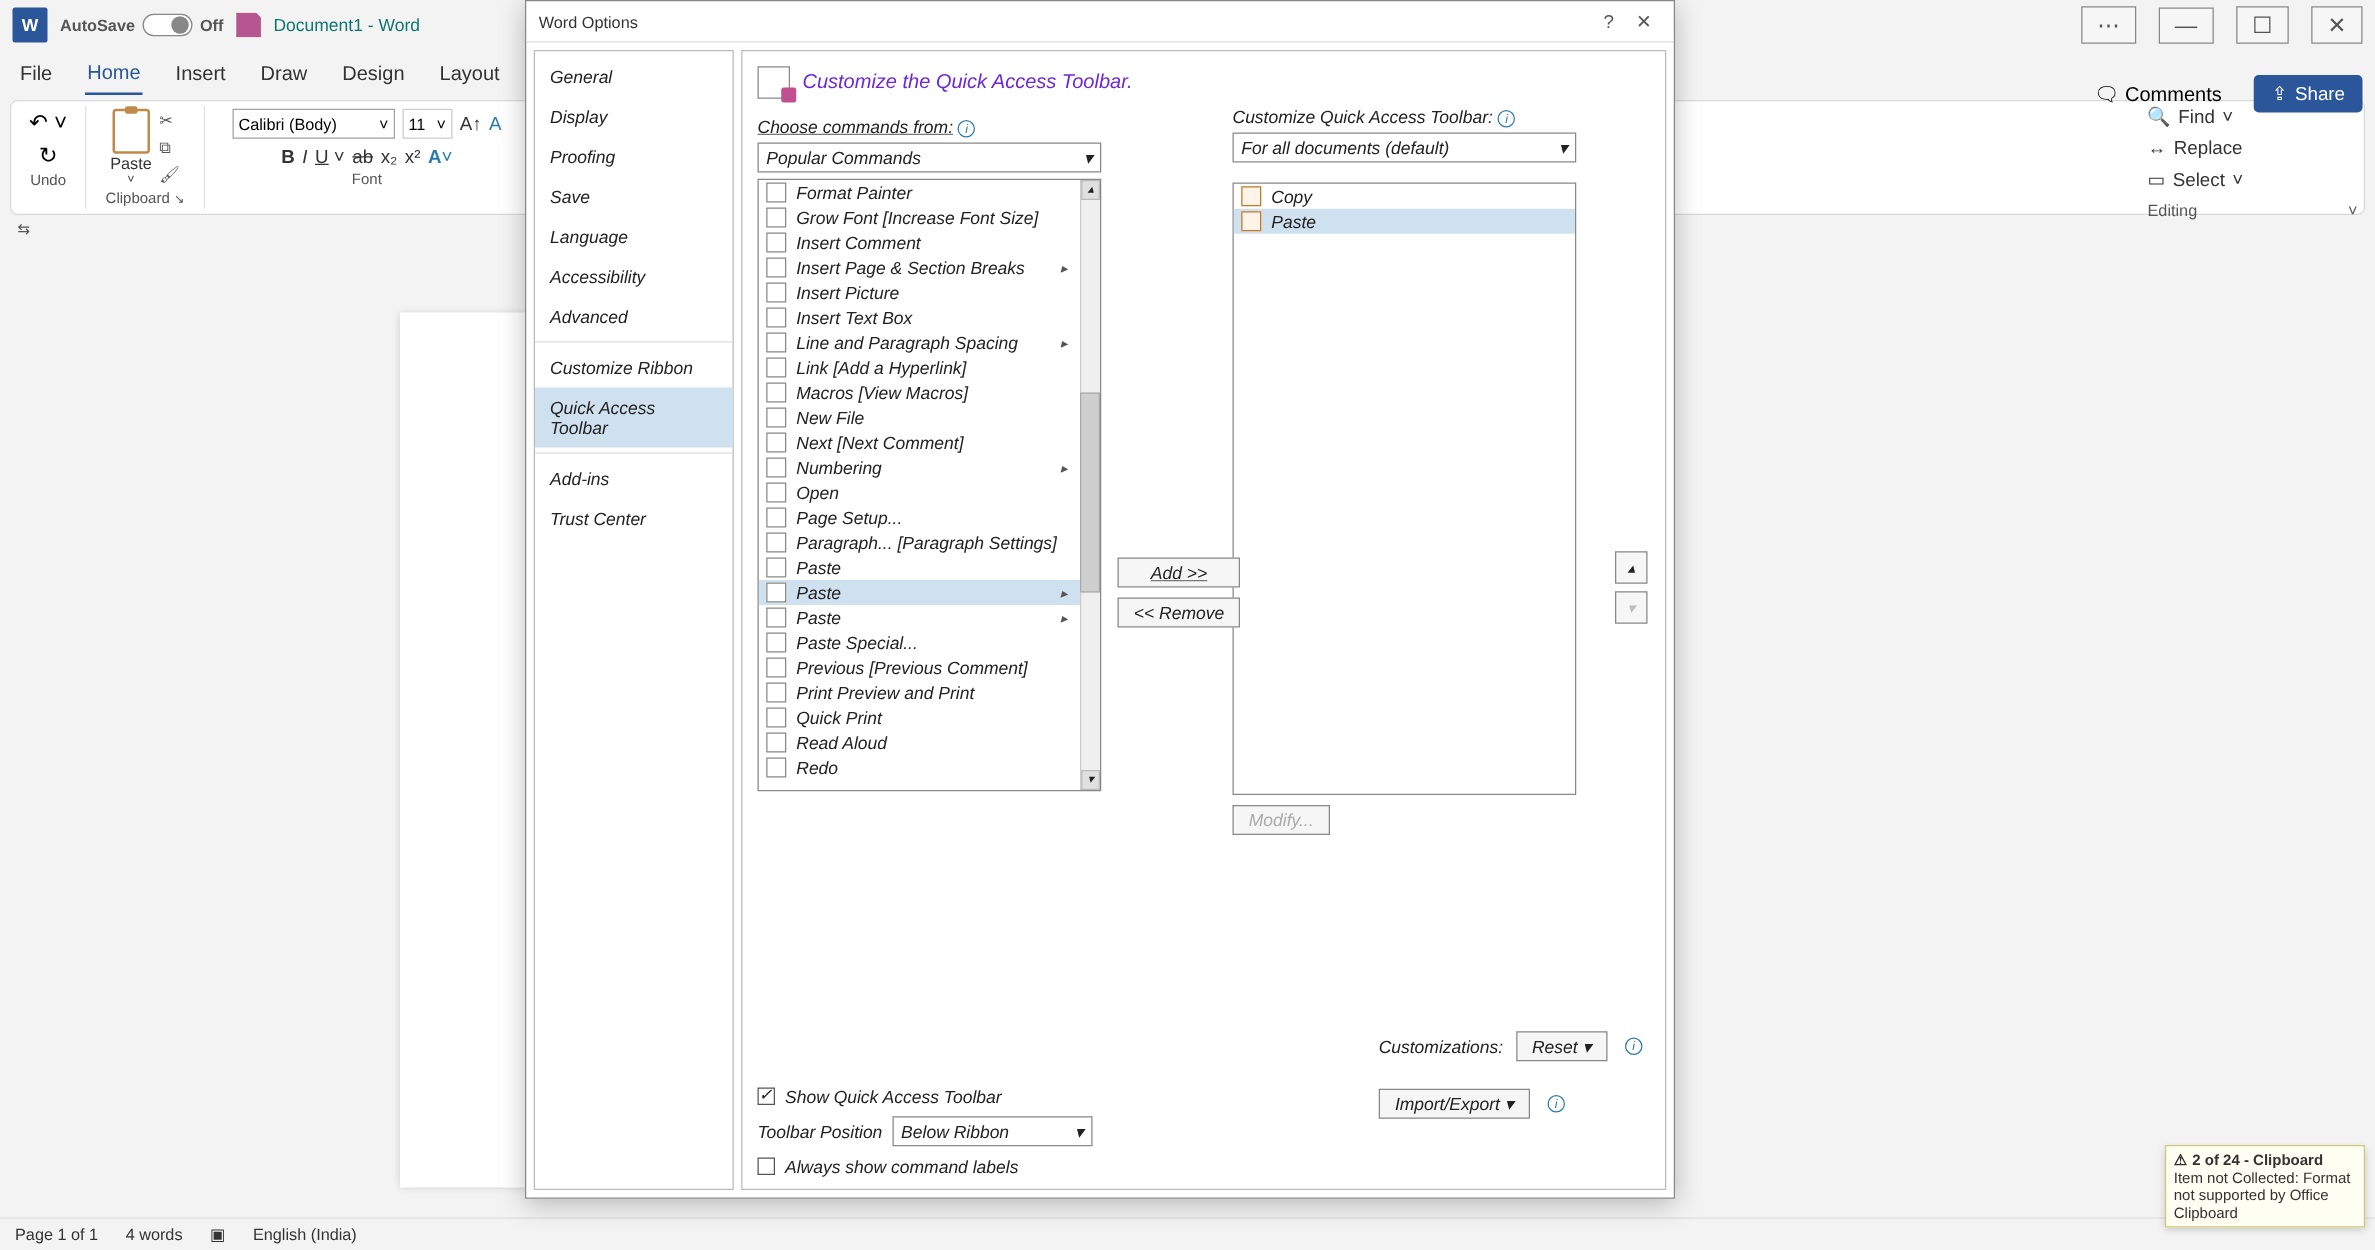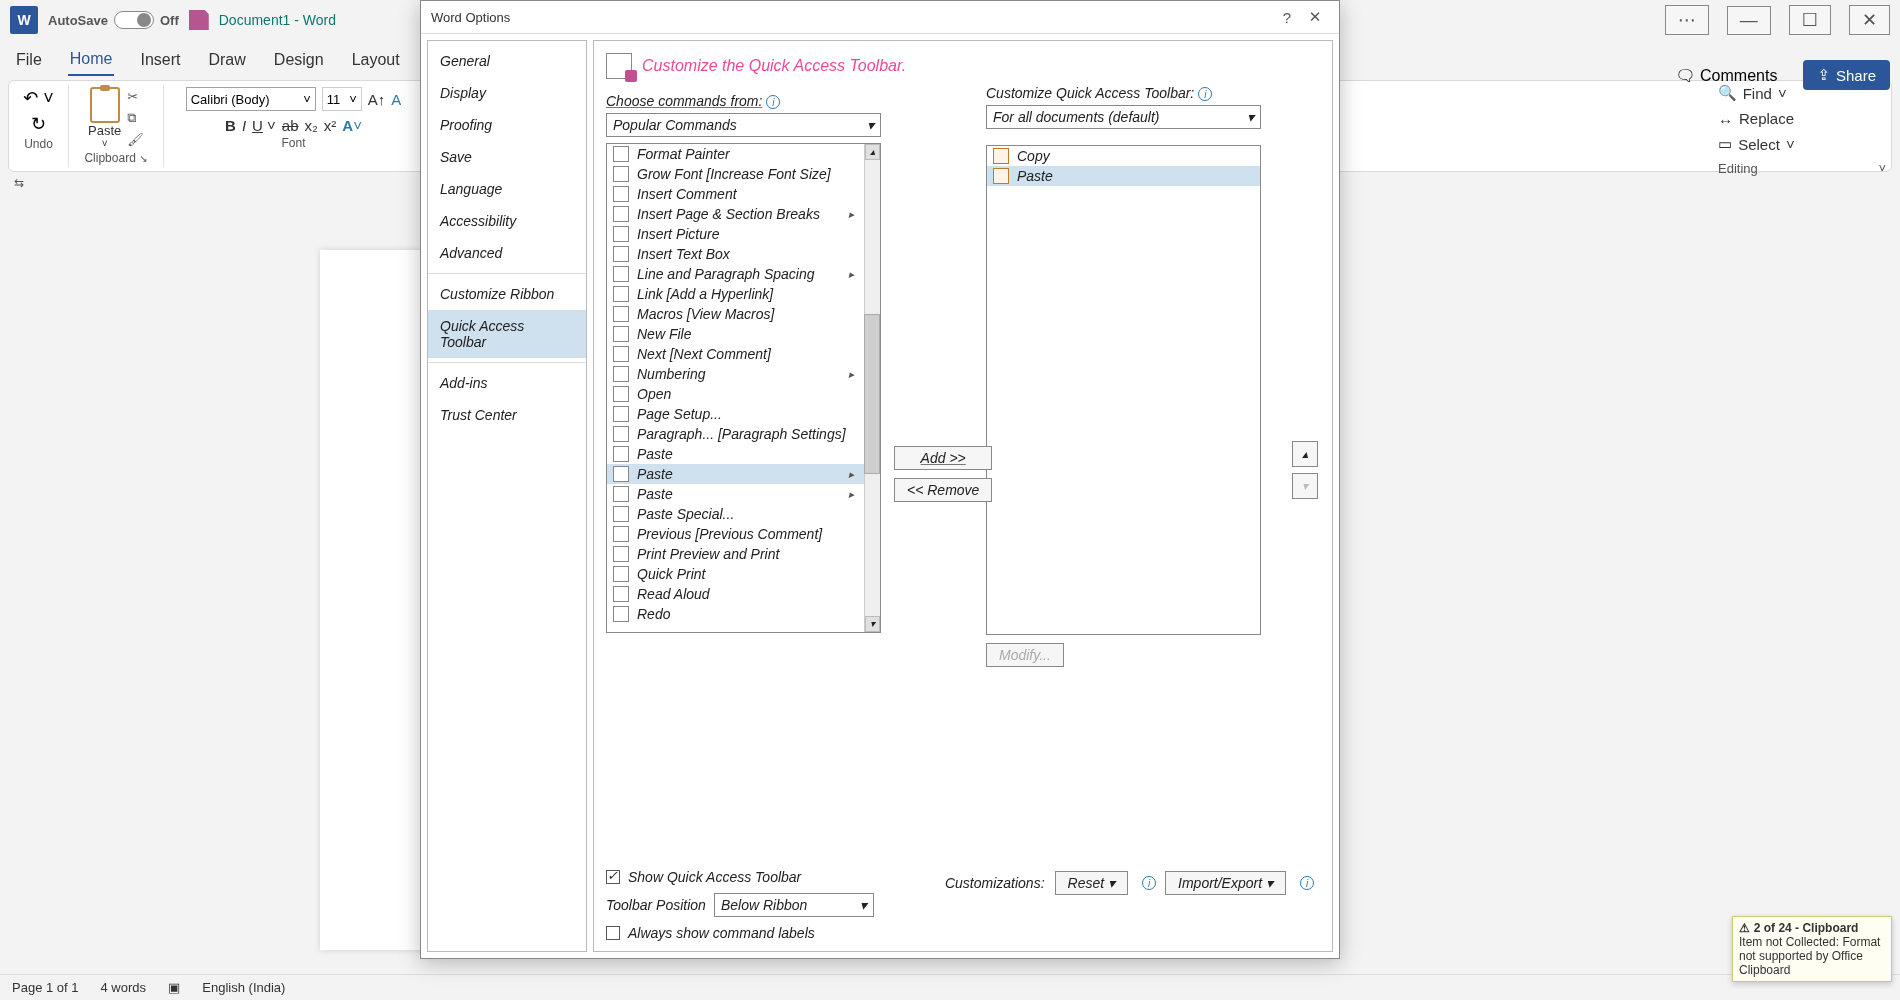--- a/index.html
+++ b/index.html
@@ -50,21 +50,21 @@
 .dialog { position: absolute; left: 420px; top: 0; width: 920px; height: 959px; background: #fff; border: 1px solid #888; box-shadow: 0 4px 20px rgba(0,0,0,.25); display: flex; flex-direction: column; }
 .dlg-title { height: 32px; display: flex; align-items: center; padding: 0 10px; font-size: 13px; color: #333; }
 .dlg-title .spacer { flex: 1; }
 .dlg-title .winbtn { width: 28px; text-align: center; color: #555; font-size: 15px; }
 .dlg-body { flex: 1; display: flex; border-top: 1px solid #ddd; font-style: italic; }
 .dlg-nav { width: 160px; border: 1px solid #bbb; margin: 6px; padding: 4px 0; font-size: 14px; color: #222; }
 .dlg-nav .navitem { padding: 8px 12px; cursor: pointer; }
 .dlg-nav .navitem.sel { background: #cfe0ef; }
 .dlg-nav .sep { height: 1px; background: #ddd; margin: 4px 0; }
 .dlg-main { flex: 1; border: 1px solid #bbb; margin: 6px 6px 6px 0; padding: 12px; position: relative; font-size: 14px; color: #222; }
-.dlg-header { display: flex; align-items: center; gap: 10px; font-size: 16px; color: #ec4899; margin-bottom: 14px; }
+.dlg-header { display: flex; align-items: center; gap: 10px; font-size: 16px; color: #6d28d9; margin-bottom: 14px; }
 .dlg-header .hicon { width: 26px; height: 26px; border: 1px solid #888; display: inline-block; position: relative; }
 .dlg-header .hicon::after { content: ""; position: absolute; right: -6px; bottom: -4px; width: 12px; height: 12px; background: #c05090; border-radius: 2px; }
 .row2cols { display: flex; gap: 120px; }
 .col { display: flex; flex-direction: column; gap: 4px; }
 .lbl { font-size: 14px; }
 .info-ico { display: inline-block; width: 14px; height: 14px; border: 1px solid #2a7ab0; color: #2a7ab0; border-radius: 50%; font-size: 10px; text-align: center; line-height: 13px; margin-left: 4px; }
 .combo { width: 275px; height: 24px; border: 1px solid #888; background: #fff; display: flex; align-items: center; justify-content: space-between; padding: 0 6px; font-size: 14px; }
 .combo.small { width: 160px; }
 .listbox { width: 275px; height: 490px; border: 1px solid #888; margin-top: 12px; overflow: hidden; position: relative; background: #fff; }
 .listbox .scrollbar { position: absolute; right: 0; top: 0; bottom: 0; width: 16px; background: #efefef; border-left: 1px solid #ccc; }
@@ -78,21 +78,21 @@
 .rtlist .listitem { height: 20px; }
 .midbtns { position: absolute; left: 300px; top: 400px; display: flex; flex-direction: column; gap: 8px; }
 .btn { border: 1px solid #888; background: #f6f6f6; padding: 3px 12px; font-size: 14px; cursor: pointer; text-align: center; }
 .btn.disabled { color: #aaa; }
 .reorder { position: absolute; right: 14px; top: 400px; display: flex; flex-direction: column; gap: 6px; }
 .reorder .sq { width: 26px; height: 26px; border: 1px solid #888; background: #f6f6f6; text-align: center; font-size: 12px; line-height: 24px; }
 .below { position: absolute; left: 12px; bottom: 10px; display: flex; flex-direction: column; gap: 8px; font-size: 14px; }
 .below .line { display: flex; align-items: center; gap: 8px; text-align: right; }
 .chk { width: 14px; height: 14px; border: 1px solid #555; display: inline-block; position: relative; }
 .chk.on::after { content: "✓"; position: absolute; top: -3px; left: 0; font-size: 13px; }
-.rightlow { position: absolute; right: 18px; bottom: 56px; display: flex; flex-direction: row; gap: 9px; align-items: flex-start; font-size: 14px; }
+.rightlow { position: absolute; right: 18px; bottom: 56px; display: flex; flex-direction: column; gap: 22px; align-items: flex-start; font-size: 14px; }
 .rightlow .line { display: flex; align-items: center; gap: 10px; }
 .dlg-foot { height: 46px; border-top: 1px solid #ddd; display: flex; align-items: center; justify-content: flex-end; gap: 12px; padding: 0 14px; }
 .dlg-foot .btn { width: 80px; }
 
 .dlg-main .listarea { position: absolute; left: 12px; top: 90px; }
 .dlg-main .rightarea { position: absolute; left: 392px; top: 44px; }
 .dlg-main .midbtns { left: 300px; top: 405px; }
 
 
 .tooltip { position: absolute; right: 8px; bottom: 18px; width: 160px; background: #fffef2; border: 1px solid #d0c97a; padding: 4px 6px; font-size: 12px; color: #333; box-shadow: 0 2px 6px rgba(0,0,0,.2); }

